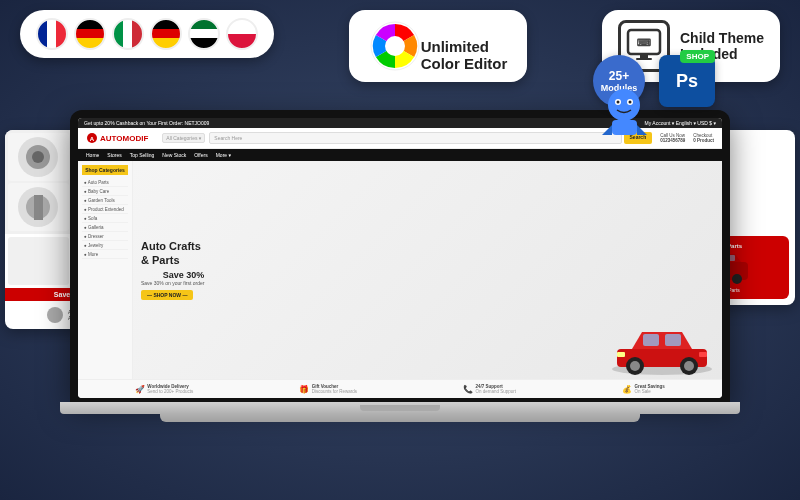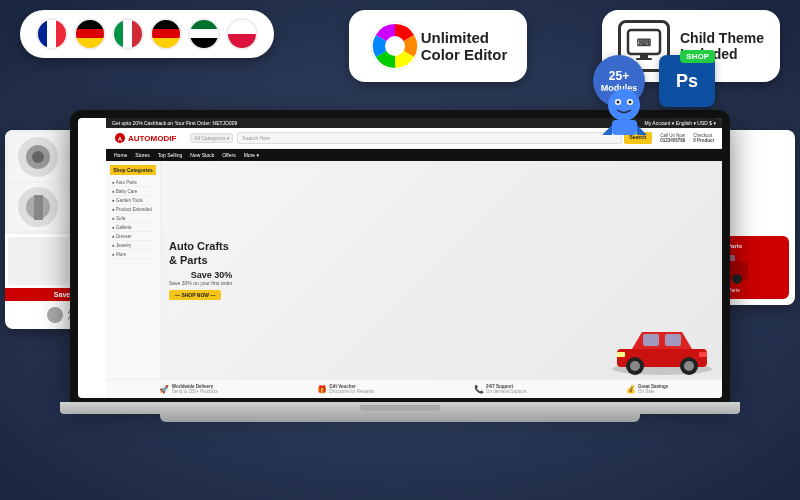--- a/index.html
+++ b/index.html
@@ -67,21 +67,21 @@
       overflow: hidden;
       border: 2px solid #eee;
     }
 
     
     .color-editor-badge {
       background: white;
       border-radius: 16px;
       padding: 10px 20px;
       display: flex;
-      align-items: center;
+      align-items: flex-end;
       box-shadow: 0 4px 12px rgba(0,0,0,0.3);
     }
     .color-wheel {
       width: 52px;
       height: 52px;
     }
 
     
     .child-theme-badge {
       background: white;
@@ -192,21 +192,20 @@
       height: 280px;
     }
 
     
     .website-preview {
       width: 100%;
       height: 100%;
       display: flex;
       flex-direction: column;
       font-size: 6px;
-      padding-left: 28px;
     }
 
     .site-topbar {
       background: #222;
       color: white;
       padding: 2px 6px;
       font-size: 5px;
       display: flex;
       justify-content: space-between;
       align-items: center;

